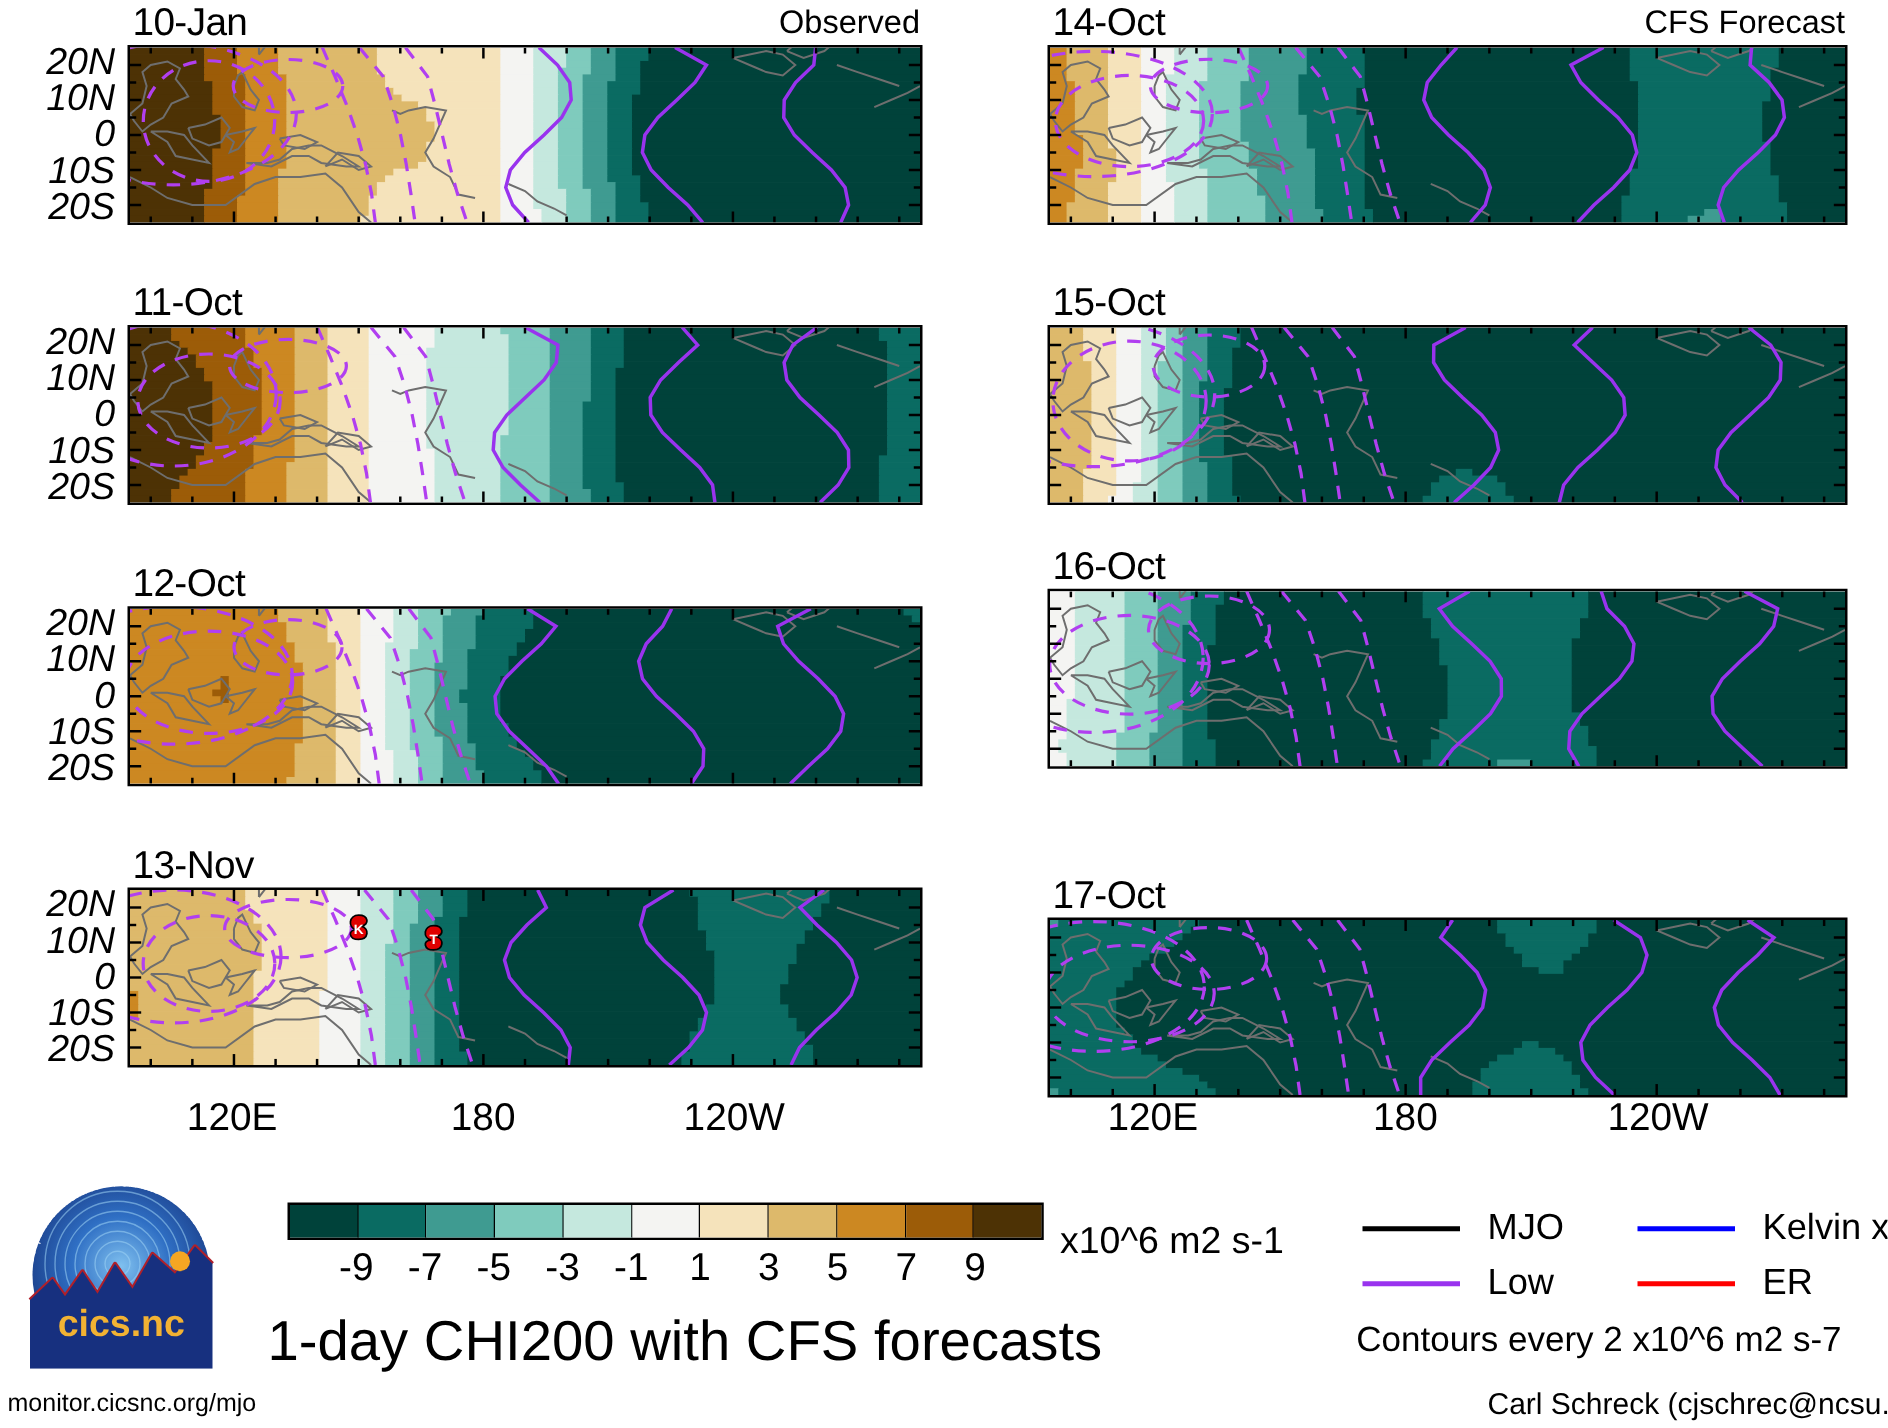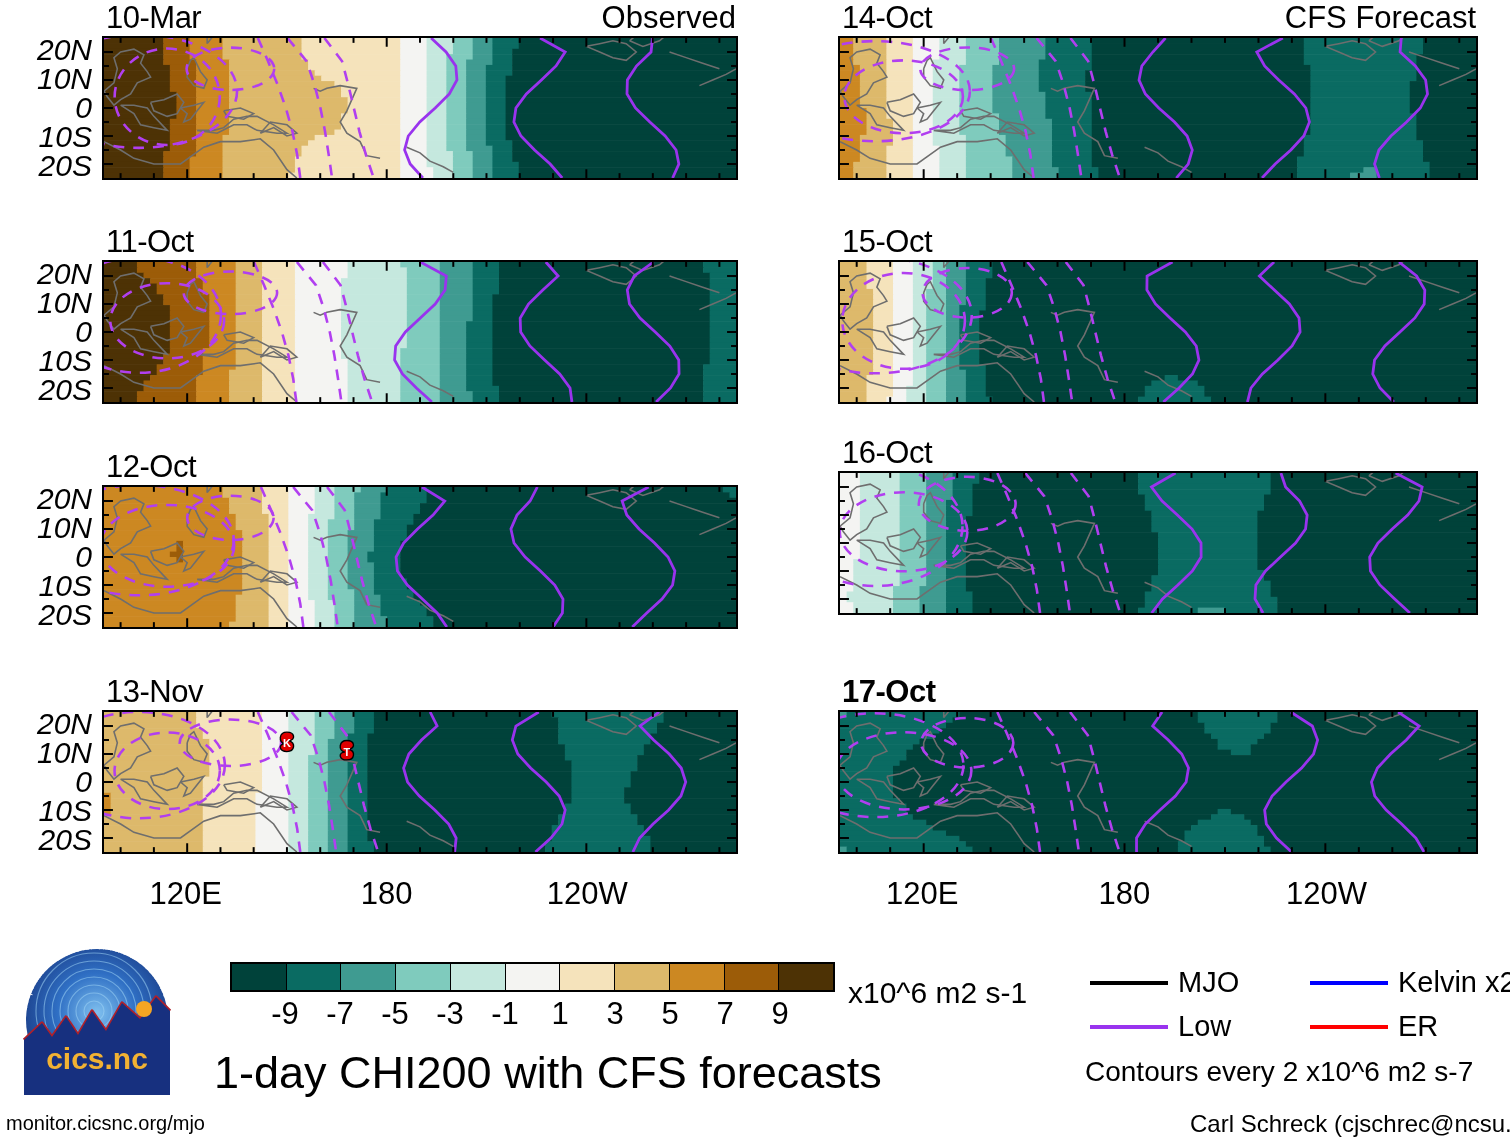--- a/index.html
+++ b/index.html
@@ -1,21 +1,21 @@
 <!DOCTYPE html>
 <html><head>
 <meta charset="utf-8">
 <style>
   html,body{margin:0;padding:0;background:#ffffff;}
   body{width:1510px;height:1142px;position:relative;overflow:hidden;
        font-family:"Liberation Sans","DejaVu Sans",sans-serif;color:#000;}
 
   .panel-wrap{position:absolute;}
   .panel-title{position:absolute;font-size:31px;line-height:31px;letter-spacing:-.5px;white-space:nowrap;}
-  .panel-corner{position:absolute;font-size:31px;line-height:31px;white-space:nowrap;}
+  .panel-corner{position:absolute;font-size:26px;line-height:31px;white-space:nowrap;}
 
   .map{position:absolute;border:2px solid #000;box-sizing:border-box;overflow:hidden;background:#ffffff;}
   .map svg{display:block;width:100%;height:100%;}
 
   .ylabels{position:absolute;width:92px;text-align:right;font-style:italic;}
   .ylab{position:absolute;right:0;font-size:30px;line-height:30px;white-space:nowrap;}
 
   .xlabels{position:absolute;height:40px;}
   .xlab{position:absolute;font-size:31px;line-height:31px;white-space:nowrap;transform:translateX(-50%);}
 
@@ -24,21 +24,21 @@
   #colorbar .cell{flex:1 1 0;border-right:1px solid #000;}
   #colorbar .cell:last-child{border-right:none;}
   .cb-ticklabels{position:absolute;}
   .cb-tl{position:absolute;font-size:31px;line-height:31px;transform:translateX(-50%);white-space:nowrap;}
   #cb-units{position:absolute;font-size:30px;line-height:30px;white-space:nowrap;}
 
   
   #main-title{position:absolute;font-size:45px;line-height:45px;white-space:nowrap;}
 
   
-  .lg-item{position:absolute;display:flex;align-items:center;gap:10px;}
+  .lg-item{position:absolute;display:flex;align-items:center;gap:22px;}
   .lg-line{width:78px;height:4px;display:block;}
   .lg-text{font-size:29px;line-height:29px;white-space:nowrap;}
   #contour-note{position:absolute;font-size:28px;line-height:28px;white-space:nowrap;}
 
   
   #site-url{position:absolute;font-size:20px;line-height:22px;white-space:nowrap;}
   #credit{position:absolute;font-size:24px;line-height:24px;white-space:nowrap;}
 
   
   #logo{position:absolute;width:150px;height:150px;}
@@ -70,21 +70,21 @@
 <div class="ylabels" style="left:0px;top:710px;height:144px;">
     <div class="ylab" style="top: -0.6px;">20N</div>
     <div class="ylab" style="top: 28.2px;">10N</div>
     <div class="ylab" style="top: 57px;">0</div>
     <div class="ylab" style="top: 85.8px;">10S</div>
     <div class="ylab" style="top: 114.6px;">20S</div>
   </div>
 
 <div id="panels-root">
     <div class="panel-wrap" style="left: 102px; top: 2px; width: 636px; height: 184px;">
-      <div class="panel-title" style="left: 4px; top: 0px;">10-Mar</div>
+      <div class="panel-title" style="left: 4px; top: 0px;">10-Jan</div>
       <div class="panel-corner" style="right: 2px; top: 0px;">Observed</div>
       <div class="map" style="left: 0px; top: 34px; width: 636px; height: 144px;">
         <svg viewBox="0 0 636 144" preserveAspectRatio="none">
           <rect x="0.00" y="0.00" width="60.23" height="6.14" fill="#4d3205"></rect>
           <rect x="59.63" y="0.00" width="27.10" height="6.14" fill="#9c5c08"></rect>
           <rect x="86.13" y="0.00" width="33.73" height="6.14" fill="#cc8822"></rect>
           <rect x="119.25" y="0.00" width="80.10" height="6.14" fill="#ddb96b"></rect>
           <rect x="198.75" y="0.00" width="99.97" height="6.14" fill="#f5e3bb"></rect>
           <rect x="298.13" y="0.00" width="27.10" height="6.14" fill="#f4f4f2"></rect>
           <rect x="324.63" y="0.00" width="27.10" height="6.14" fill="#c5e8de"></rect>
@@ -2519,21 +2519,21 @@
           <line x1="640" y1="57.6" x2="635" y2="57.6" stroke="#000" stroke-width="2"></line>
           <line x1="0" y1="43.2" x2="9" y2="43.2" stroke="#000" stroke-width="2"></line>
           <line x1="640" y1="43.2" x2="631" y2="43.2" stroke="#000" stroke-width="2"></line>
           <line x1="0" y1="28.8" x2="5" y2="28.8" stroke="#000" stroke-width="2"></line>
           <line x1="640" y1="28.8" x2="635" y2="28.8" stroke="#000" stroke-width="2"></line>
           <line x1="0" y1="14.4" x2="9" y2="14.4" stroke="#000" stroke-width="2"></line>
           <line x1="640" y1="14.4" x2="631" y2="14.4" stroke="#000" stroke-width="2"></line>
         </svg>
       </div>
     </div>
-    <div class="panel-wrap" style="left: 838px; top: 676px; width: 640px; height: 184px; font-weight: bold;">
+    <div class="panel-wrap" style="left: 838px; top: 700px; width: 640px; height: 184px;">
       <div class="panel-title" style="left: 4px; top: 0px;">17-Oct</div>
       <div class="map" style="left: 0px; top: 34px; width: 640px; height: 144px;">
         <svg viewBox="0 0 640 144" preserveAspectRatio="none">
           <rect x="0.00" y="0.00" width="7.27" height="6.14" fill="#3f9b91"></rect>
           <rect x="6.67" y="0.00" width="113.93" height="6.14" fill="#0a6b62"></rect>
           <rect x="120.00" y="0.00" width="240.60" height="6.14" fill="#00423a"></rect>
           <rect x="360.00" y="0.00" width="80.60" height="6.14" fill="#0a6b62"></rect>
           <rect x="440.00" y="0.00" width="200.60" height="6.14" fill="#00423a"></rect>
           <rect x="0.00" y="5.54" width="113.93" height="6.14" fill="#0a6b62"></rect>
           <rect x="113.33" y="5.54" width="247.27" height="6.14" fill="#00423a"></rect>

